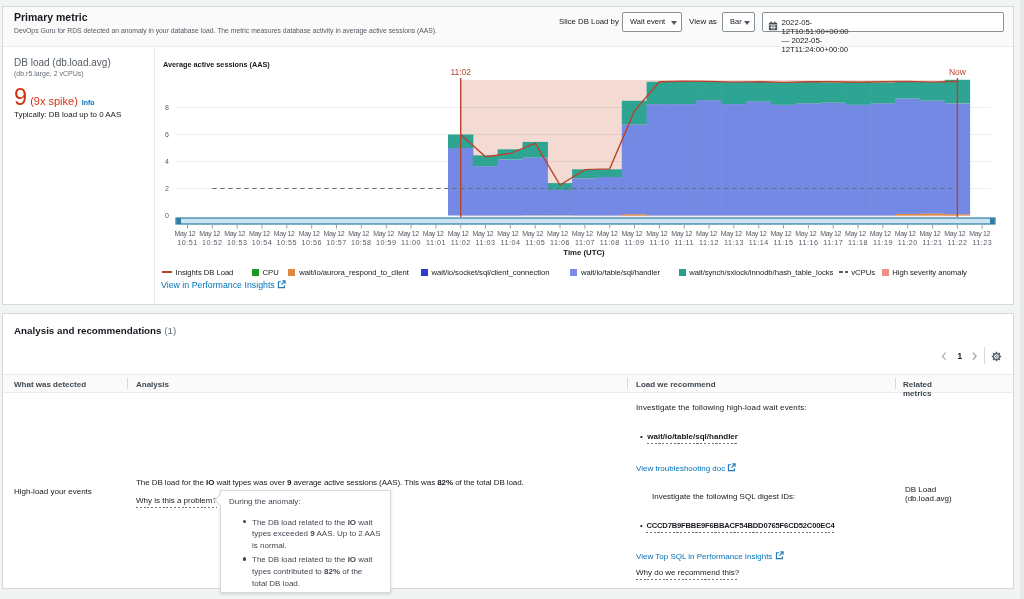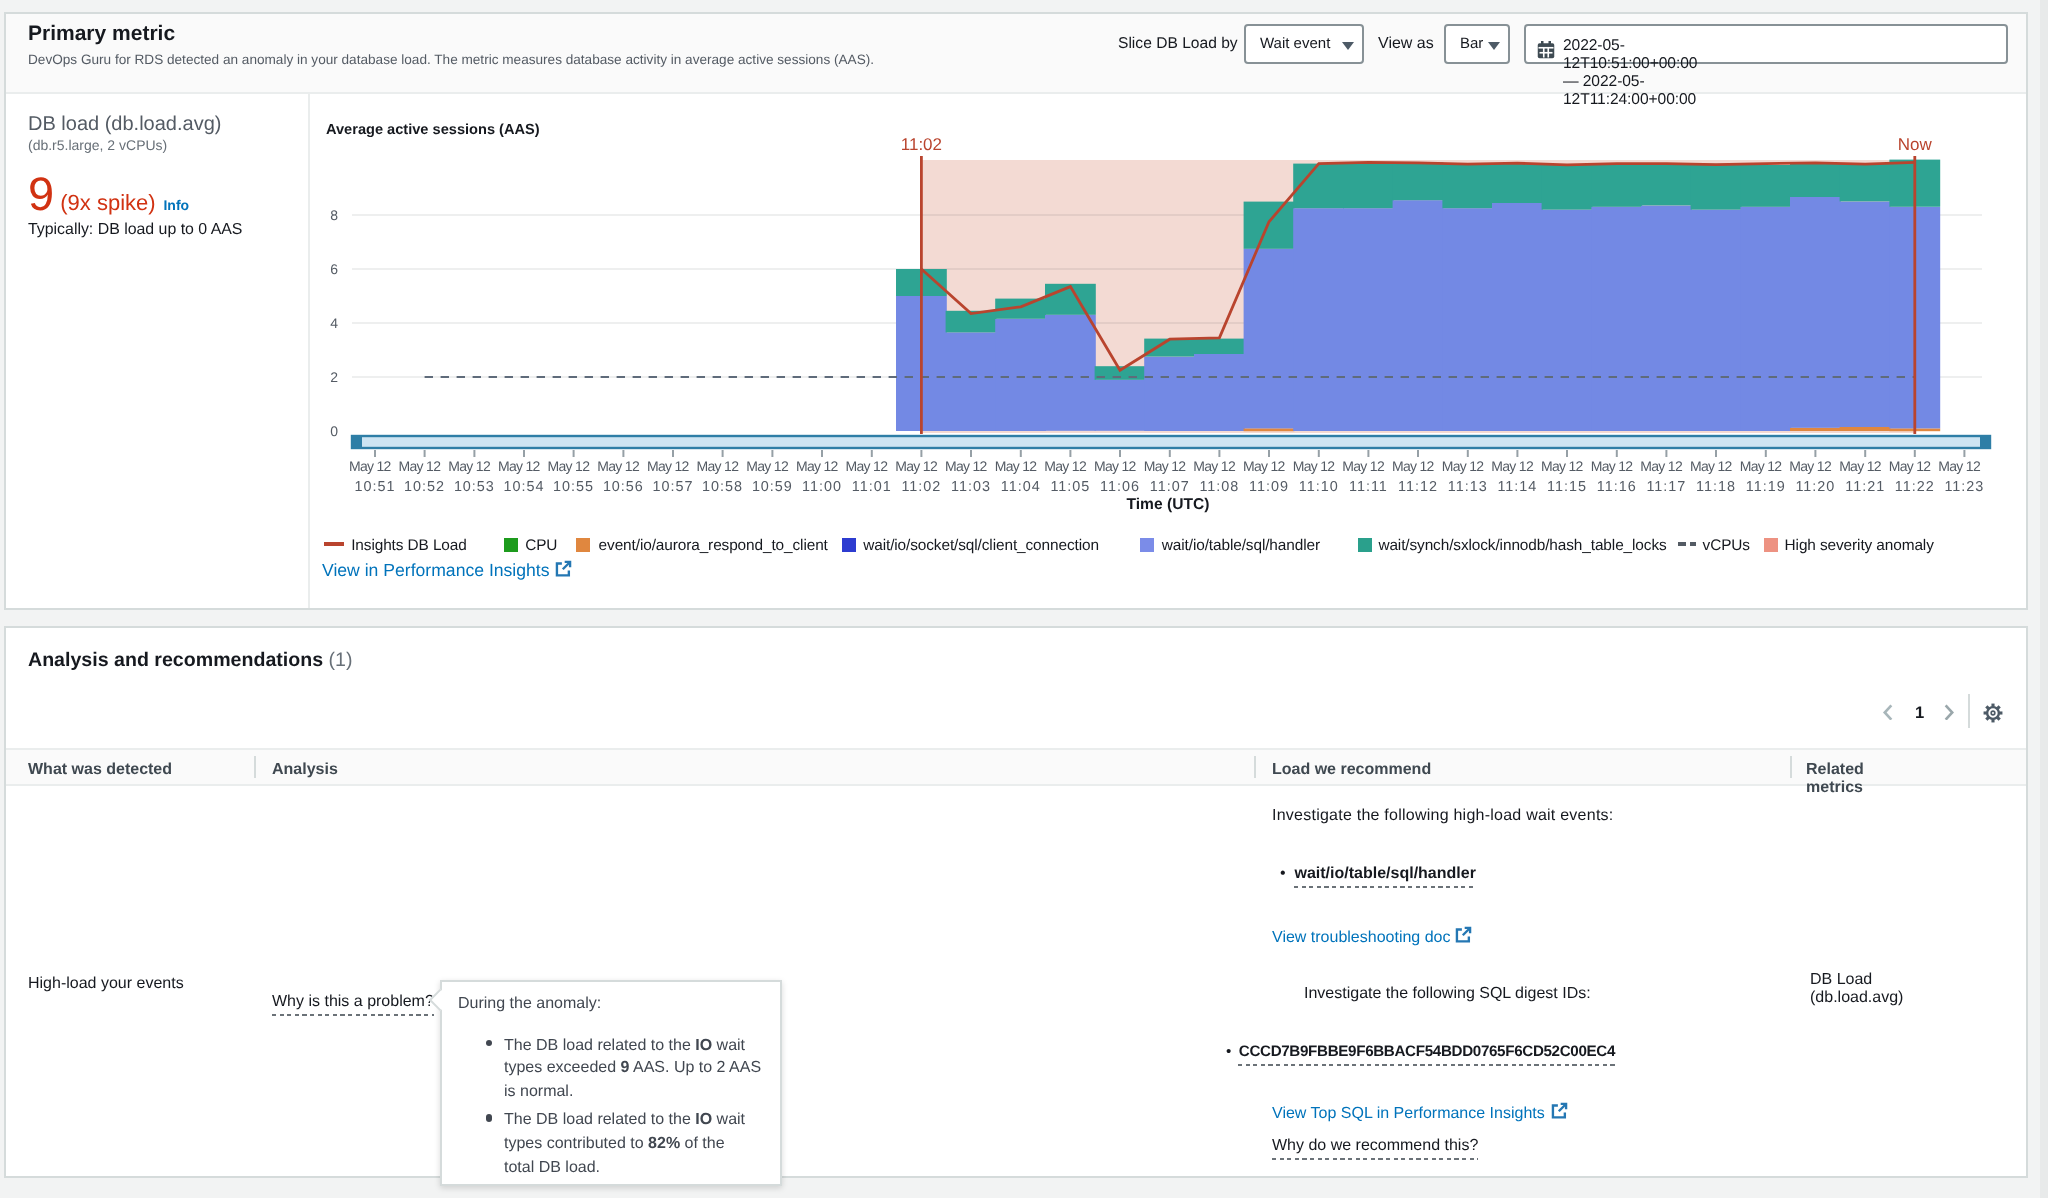--- a/index.html
+++ b/index.html
@@ -211,21 +211,21 @@
 <text x="15" y="144.0" fill="#545b64" font-size="7px" text-anchor="end">2</text>
 <text x="15" y="171.0" fill="#545b64" font-size="7px" text-anchor="end">0</text>
 <text x="430" y="207.5" fill="#16191f" font-size="7.8px" font-weight="bold" text-anchor="middle">Time (UTC)</text>
 </svg>
 
 <div class="abs" style="left:161.9px;top:270.7px;width:10px;height:2.6px;background:#b9442e"></div>
 <div class="abs lg" style="left:175.6px">Insights DB Load</div>
 <div class="abs sqa" style="left:252.4px;background:#1d9b1d"></div>
 <div class="abs lg" style="left:262.6px">CPU</div>
 <div class="abs sqa" style="left:288.2px;background:#e0873f"></div>
-<div class="abs lg" style="left:299.3px">event/io/aurora_respond_to_client</div>
+<div class="abs lg" style="left:299.3px">wait/io/aurora_respond_to_client</div>
 <div class="abs sqa" style="left:421.4px;background:#2d3cd0"></div>
 <div class="abs lg" style="left:431.6px">wait/io/socket/sql/client_connection</div>
 <div class="abs sqa" style="left:569.8px;background:#7b8ce8"></div>
 <div class="abs lg" style="left:580.9px">wait/io/table/sql/handler</div>
 <div class="abs sqa" style="left:679px;background:#2aa08c"></div>
 <div class="abs lg" style="left:689.2px">wait/synch/sxlock/innodb/hash_table_locks</div>
 <div class="abs" style="left:839.4px;top:270.7px;width:3.5px;height:2.6px;background:#545b64"></div>
 <div class="abs" style="left:844.8px;top:270.7px;width:3.5px;height:2.6px;background:#545b64"></div>
 <div class="abs lg" style="left:851.3px">vCPUs</div>
 <div class="abs sqa" style="left:882.1px;background:#ed9282"></div>
@@ -273,33 +273,34 @@
 <div class="abs" style="left:3px;top:374px;width:1010px;height:19px;background:#fafafa;border-top:1px solid #eaeded;border-bottom:1px solid #eaeded"></div>
 <div class="abs" style="left:14px;top:379.5px;font-size:8px;font-weight:bold;color:#3f4850">What was detected</div>
 <div class="abs" style="left:136px;top:379.5px;font-size:8px;font-weight:bold;color:#3f4850">Analysis</div>
 <div class="abs" style="left:636px;top:379.5px;font-size:8px;font-weight:bold;color:#3f4850">Load we recommend</div>
 <div class="abs" style="left:903px;top:379.5px;font-size:8px;font-weight:bold;color:#3f4850">Related metrics</div>
 <div class="abs" style="left:127px;top:378px;width:1px;height:11px;background:#d5dbdb"></div>
 <div class="abs" style="left:627px;top:378px;width:1px;height:11px;background:#d5dbdb"></div>
 <div class="abs" style="left:895px;top:378px;width:1px;height:11px;background:#d5dbdb"></div>
 
 <div class="abs" style="left:14px;top:486.5px;font-size:8px">High-load your events</div>
+<div class="abs" style="left:136px;top:477.5px;font-size:8px;letter-spacing:-0.08px">The DB load for the <b>IO</b> wait types was over <b>9</b> average active sessions (AAS). This was <b>82%</b> of the total DB load.</div>
 <div class="abs" style="left:136px;top:495.5px;font-size:8px"><span class="dash">Why is this a problem?</span></div>
 
 <div class="abs" style="left:636px;top:403px;font-size:8px;letter-spacing:0.12px">Investigate the following high-load wait events:</div>
 <div class="abs" style="left:640px;top:432px;font-size:8px">•&nbsp;&nbsp;<b class="dash">wait/io/table/sql/handler</b></div>
 <div class="abs" style="left:636px;top:462.5px;font-size:8px"><span class="lnk">View troubleshooting doc <svg width="9" height="9" viewBox="0 0 16 16" style="vertical-align:-1px" xmlns="http://www.w3.org/2000/svg">
           <g fill="none" stroke="#2477b3" stroke-width="2.1">
             <path d="M13.2 9.3v4.4H2.6V3.1H7"></path>
             <path d="M7.8 8.2 13.8 2.2"></path>
             <path d="M9.5 1.7h4.8v4.8"></path>
           </g>
         </svg></span></div>
 <div class="abs" style="left:652px;top:492px;font-size:8px">Investigate the following SQL digest IDs:</div>
-<div class="abs" style="left:613px;top:520.5px;font-size:7.6px;letter-spacing:-0.17px">•&nbsp;&nbsp;<b class="dash">CCCD7B9FBBE9F6BBACF54BDD0765F6CD52C00EC4</b></div>
+<div class="abs" style="left:640px;top:520.5px;font-size:7.6px;letter-spacing:-0.17px">•&nbsp;&nbsp;<b class="dash">CCCD7B9FBBE9F6BBACF54BDD0765F6CD52C00EC4</b></div>
 <div class="abs" style="left:636px;top:551px;font-size:8px"><span class="lnk">View Top SQL in Performance Insights <svg width="9" height="9" viewBox="0 0 16 16" style="vertical-align:-1px" xmlns="http://www.w3.org/2000/svg">
           <g fill="none" stroke="#2477b3" stroke-width="2.1">
             <path d="M13.2 9.3v4.4H2.6V3.1H7"></path>
             <path d="M7.8 8.2 13.8 2.2"></path>
             <path d="M9.5 1.7h4.8v4.8"></path>
           </g>
         </svg></span></div>
 <div class="abs" style="left:636px;top:568px;font-size:8px"><span class="dash">Why do we recommend this?</span></div>
 <div class="abs" style="left:905px;top:484.5px;font-size:8px">DB Load (db.load.avg)</div>
 

